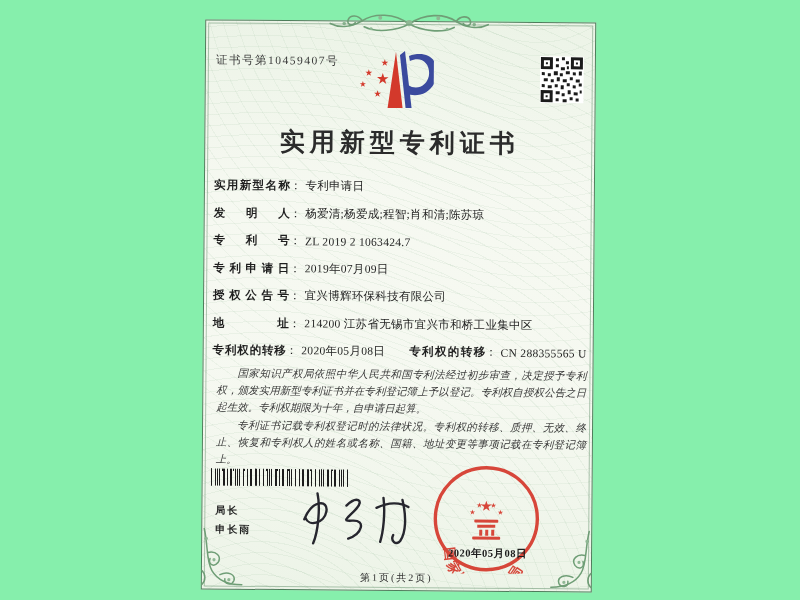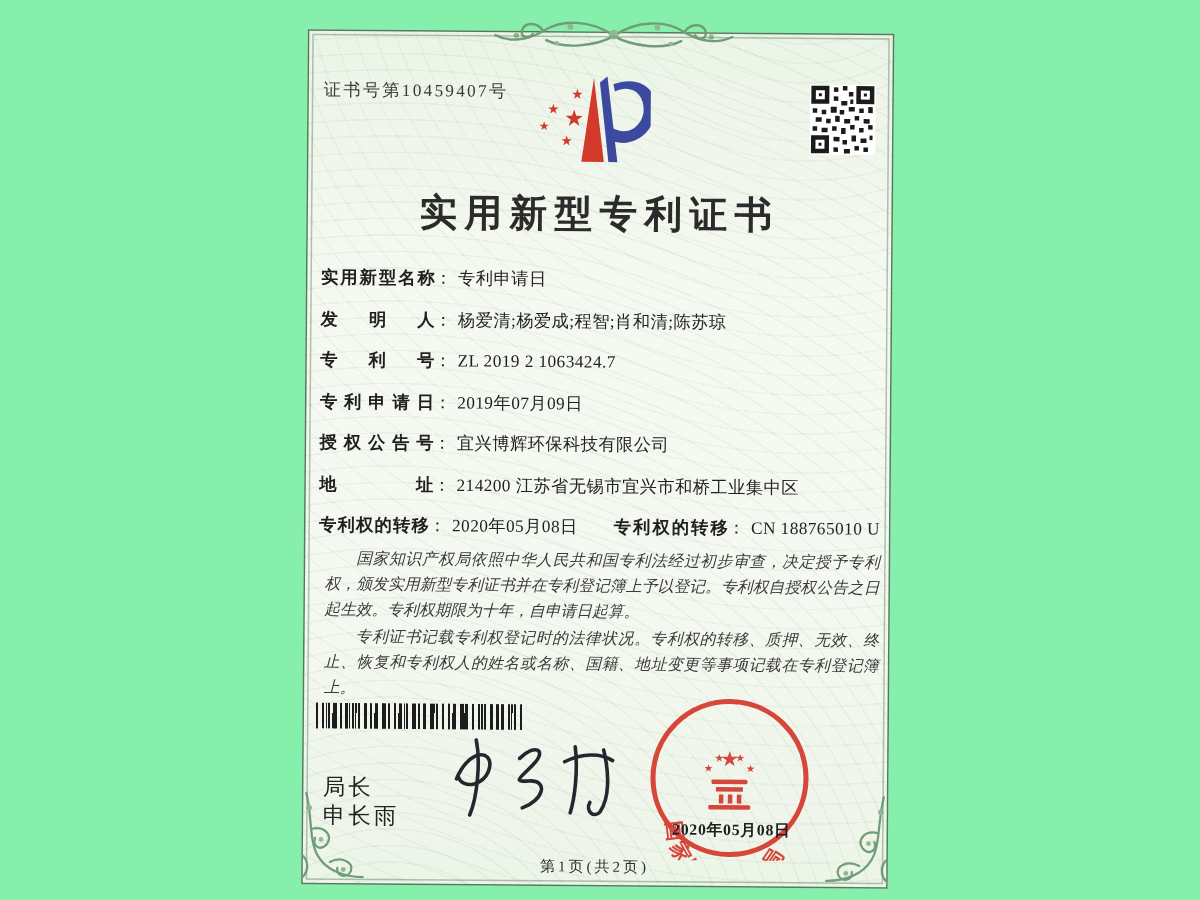--- a/index.html
+++ b/index.html
@@ -40,22 +40,22 @@
           text-align:justify; }
   .body p { text-indent:2em; }
 
   .barcode { position:absolute; left:8px; top:448px; width:140px; height:17px;
     background-image:
       repeating-linear-gradient(90deg,#1c1c1c 0 1.4px,transparent 1.4px 4px),
       repeating-linear-gradient(90deg,#1c1c1c 0 1px,transparent 1px 6.5px),
       repeating-linear-gradient(90deg,#1c1c1c 0 .8px,transparent .8px 11px);
   }
 
-  .bureau { position:absolute; left:13px; top:496px; font-size:15px; line-height:19px;
-            letter-spacing:2px; color:#222; font-weight:400; }
+  .bureau { position:absolute; left:13px; top:480px; font-size:10px; line-height:19px;
+            letter-spacing:2px; color:#222; font-weight:700; }
 
   .sig { position:absolute; left:88px; top:466px; width:130px; height:62px; }
 
   .seal { position:absolute; left:229px; top:441px; width:110px; height:110px; opacity:.92; }
   .sealdate { position:absolute; left:246px; top:524px; font-size:10.5px; font-weight:600;
               letter-spacing:.5px; color:#1d1d1d; }
 
   .pagefoot { position:absolute; left:0; top:549px; width:100%; text-align:center;
               font-size:10px; letter-spacing:2px; color:#2e2e2e; }
 
@@ -214,21 +214,21 @@
           <span class="fcolon">：</span>
         <span class="fvalue">214200 江苏省无锡市宜兴市和桥工业集中区</span>
       </div>
       <div class="frow">
         <span class="flabel">专利权的转移</span>
           <span class="fcolon">：</span>
         <span class="fvalue">2020年05月08日</span>
         <span class="gpair2">
           <span class="flabel">专利权的转移</span>
             <span class="fcolon">：</span>
-          <span class="fvalue">CN 188765010 U</span>
+          <span class="fvalue">CN 288355565 U</span>
         </span>
       </div>
     </div>
 
     <div class="body">
       <p>国家知识产权局依照中华人民共和国专利法经过初步审查，决定授予专利权，颁发实用新型专利证书并在专利登记簿上予以登记。专利权自授权公告之日起生效。专利权期限为十年，自申请日起算。</p>
       <p>专利证书记载专利权登记时的法律状况。专利权的转移、质押、无效、终止、恢复和专利权人的姓名或名称、国籍、地址变更等事项记载在专利登记簿上。</p>
     </div>
 
     <div class="barcode"></div>

